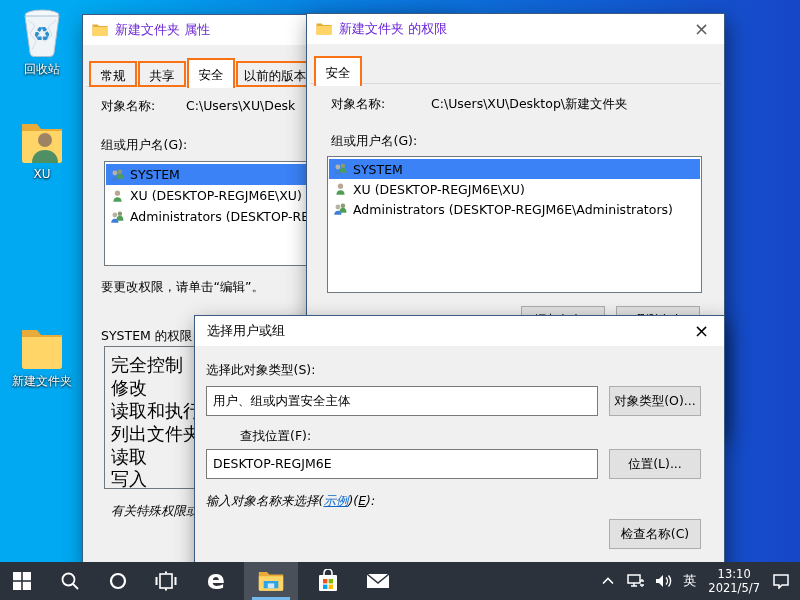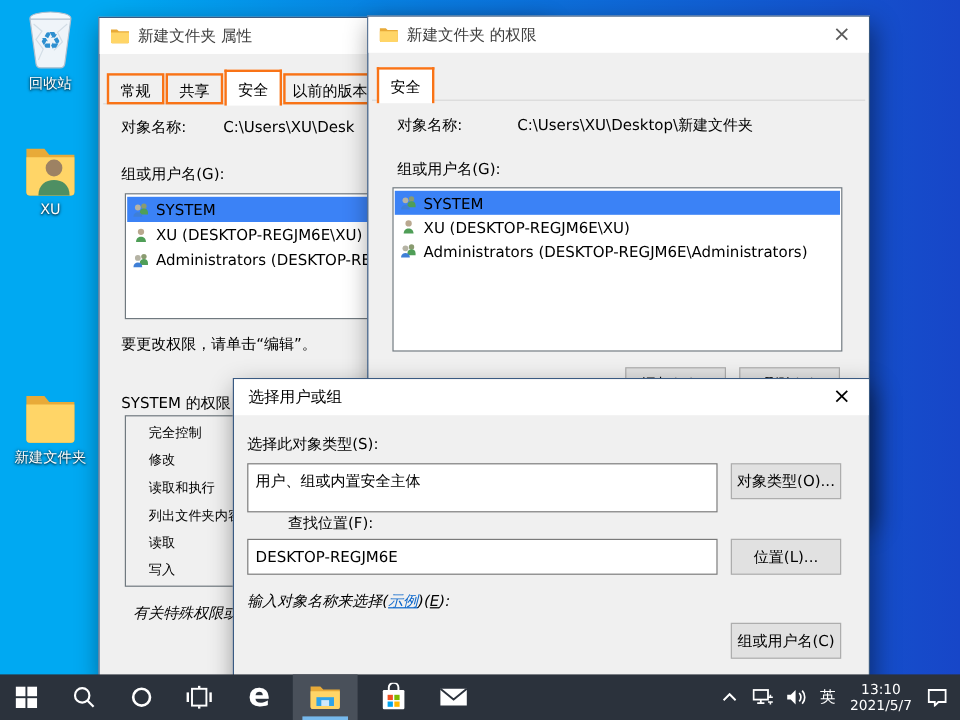--- a/index.html
+++ b/index.html
@@ -8,34 +8,34 @@
   .stage{position:relative;width:800px;height:600px;overflow:hidden;
     background:linear-gradient(90deg,#00a9f2 0%,#00a9f2 12%,#0a7be0 45%,#1746c8 100%);}
   
   .dicon{position:absolute;left:4px;width:76px;text-align:center;cursor:default;}
   .dicon .art{height:52px;display:flex;align-items:flex-end;justify-content:center;}
   .dicon .lbl{margin-top:3px;font-size:12px;color:#fff;text-shadow:0 1px 2px rgba(0,0,0,.85),0 0 3px rgba(0,0,0,.5);}
   
   .dlg{position:absolute;background:#f0f0f0;border:1px solid #3a5a82;box-shadow:3px 8px 20px rgba(0,0,0,.45);font-size:12.5px;color:#000;}
   .titlebar{position:absolute;left:0;top:0;right:0;height:30px;background:#fff;display:flex;align-items:center;padding-left:9px;}
   .titlebar .ttxt{margin-left:7px;font-size:13px;}
-  .inactive .ttxt{color:#404040;}
+  .inactive .ttxt{color:#6d28d9;}
   .closebtn{position:absolute;top:0;right:0;width:45px;height:29px;display:flex;align-items:center;justify-content:center;font-size:18px;line-height:1;cursor:pointer;}
   .closebtn.gray{color:#5c5c5c;}
   .tabline{position:absolute;left:3px;right:3px;border-top:1px solid #d9d9d9;}
   .tab{position:absolute;border:2px solid #f97316;background:#f0f0f0;text-align:center;font-size:12.5px;padding-top:5px;height:26px;}
   .tab.active{background:#fff;border-bottom:none;height:30px;z-index:3;padding-top:7px;}
   .flabel{position:absolute;font-size:12.5px;white-space:nowrap;}
   .listbox{position:absolute;background:#fff;border:1px solid #70797f;overflow:hidden;}
   .lrow{position:absolute;left:1px;right:1px;height:21px;display:flex;align-items:center;padding-left:4px;white-space:nowrap;}
   .lrow .nm{margin-left:5px;font-size:12.5px;}
   .lrow.sel{background:#3b82f6;}
   .btn{position:absolute;background:#e1e1e1;border:1px solid #adadad;font-size:12.5px;display:flex;align-items:center;justify-content:center;white-space:nowrap;cursor:pointer;}
   .field{position:absolute;background:#fff;border:1px solid #7a7a7a;font-size:12.5px;padding:6px 6px 0 6px;white-space:nowrap;overflow:hidden;}
-  .permitem{position:absolute;left:19px;font-size:11px;white-space:nowrap;}
+  .permitem{position:absolute;left:6px;font-size:18px;white-space:nowrap;}
   .link{color:#0a66cb;text-decoration:underline;cursor:pointer;}
   
   .taskbar{position:absolute;left:0;bottom:0;width:800px;height:38px;background:#2b323c;z-index:90;display:flex;align-items:center;color:#fff;}
   .tbtn{width:44px;height:38px;display:flex;align-items:center;justify-content:center;cursor:pointer;}
   .tile{position:relative;background:#49505a;}
   .tile .bar{position:absolute;left:8px;right:8px;bottom:0;height:3px;background:#76b9ed;}
   .tray{position:absolute;right:0;top:0;height:38px;display:flex;align-items:center;gap:2px;padding-right:6px;}
   .trayico{width:26px;height:38px;display:flex;align-items:center;justify-content:center;cursor:pointer;}
   .clock{font-size:11.5px;line-height:1.25;text-align:center;padding:0 6px;cursor:default;}
   .ime{font-size:13px;padding:0 4px;cursor:pointer;}
@@ -190,31 +190,31 @@
     <div class="btn" style="left:309px;top:292px;width:84px;height:28px;">删除(R)</div>
   </div>
 
   <div class="dlg" style="left:194px;top:315px;width:531px;height:285px;z-index:30;">
     <div class="titlebar" style="padding-left:12px;">
       <span class="ttxt" style="margin-left:0;">选择用户或组</span>
     </div>
     <div class="closebtn">×</div>
 
     <div class="flabel" style="left:11px;top:46px;">选择此对象类型(S):</div>
-    <div class="field" style="left:11px;top:70px;width:392px;height:41px;">用户、组或内置安全主体</div>
+    <div class="field" style="left:11px;top:70px;width:392px;height:30px;">用户、组或内置安全主体</div>
     <div class="btn" style="left:414px;top:70px;width:92px;height:30px;">对象类型(O)...</div>
 
     <div class="flabel" style="left:11px;top:112px;margin-left:34px;">查找位置(F):</div>
     <div class="field" style="left:11px;top:133px;width:392px;height:30px;">DESKTOP-REGJM6E</div>
     <div class="btn" style="left:414px;top:133px;width:92px;height:30px;">位置(L)...</div>
 
     <div class="flabel" style="left:11px;top:177px;font-style:italic;">
       <span>输入对象名称来选择(</span><span class="link">示例</span><span>)(</span><span style="text-decoration:underline;">E</span><span>):</span>
     </div>
-    <div class="btn" style="left:414px;top:203px;width:92px;height:30px;">组或用户名(C)</div>
+    <div class="btn" style="left:414px;top:203px;width:92px;height:30px;">检查名称(C)</div>
   </div>
 
   <div class="taskbar">
     <div class="tbtn">
       <svg width="18" height="18" viewBox="0 0 18 18">
         <rect x="0" y="0" width="8.2" height="8.2" fill="#fff"></rect>
           <rect x="9.8" y="0" width="8.2" height="8.2" fill="#fff"></rect>
         <rect x="0" y="9.8" width="8.2" height="8.2" fill="#fff"></rect>
           <rect x="9.8" y="9.8" width="8.2" height="8.2" fill="#fff"></rect>
       </svg>

